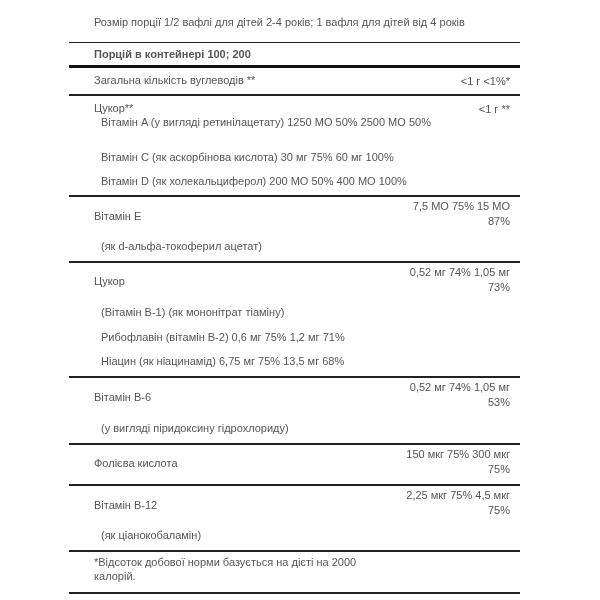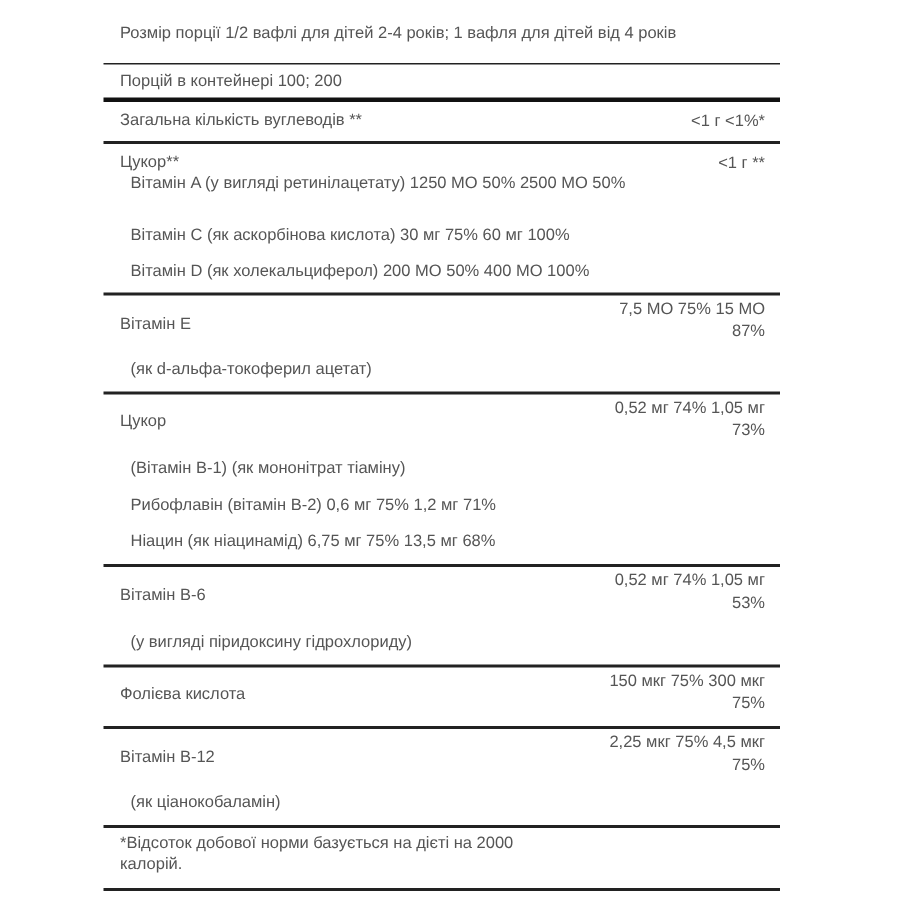--- a/index.html
+++ b/index.html
@@ -1,23 +1,23 @@
 <!DOCTYPE html>
 <html><head>
 <meta charset="utf-8">
 <style>
   html, body { margin:0; padding:0; background:#ffffff; }
   body { width:600px; height:600px; position:relative; overflow:hidden;
          font-family:"Liberation Sans", sans-serif; font-size:11px; color:#555555; }
   .panel { position:absolute; left:69px; top:0; width:451px; }
-  .txt { position:absolute; white-space:nowrap; }
+  .txt { position:absolute; white-space:nowrap;margin-left:14px; }
   .left { left:11px; }
   .indent { left:18px; }
   .right { right:10px; text-align:right; line-height:14px; }
-  .bold { font-weight:normal; }
+  .bold { font-weight:bold; }
   .rule { position:absolute; left:0; width:451px; background:#222222; }
   .r1 { height:1px; }
   .r2 { height:2px; }
   .r3 { height:3px; background:#111111; }
   .foot { line-height:14px; white-space:normal; width:290px; }
 </style>
 </head>
 <body>
 
 <div class="panel">

